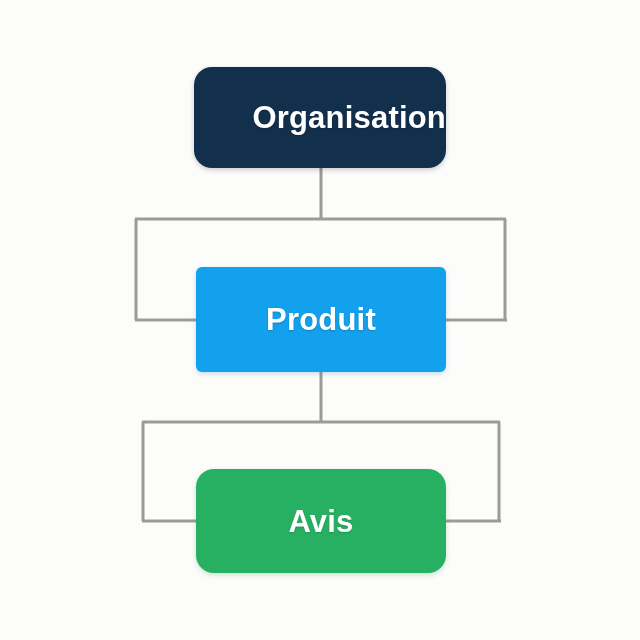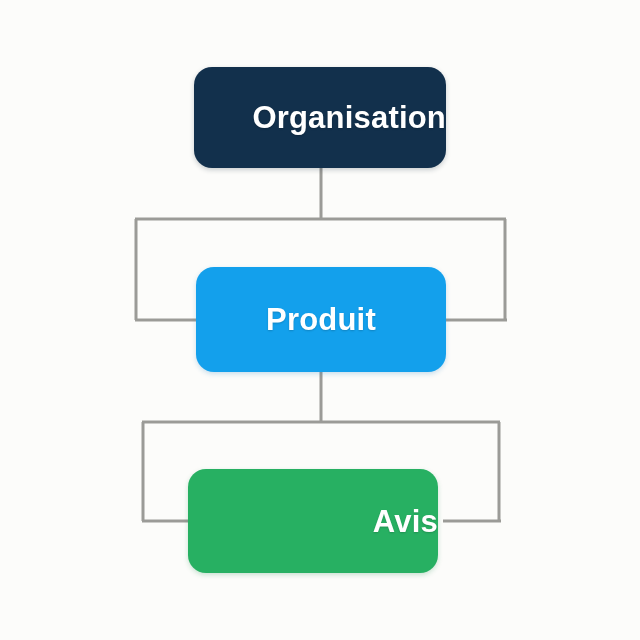--- a/index.html
+++ b/index.html
@@ -55,27 +55,26 @@
   #node-produit {
     left: 196px;
     top: 267px;
     width: 250px;
     height: 105px;
     background: #13a0ec;
     box-shadow: 0 2px 5px rgba(16,120,190,0.22);
   }
   #node-produit .node-label { font-size: 31px; }
   #node-avis {
-    left: 188px;
+    left: 196px;
     top: 469px;
     width: 250px;
     height: 104px;
     background: #27b062;
     box-shadow: 0 2px 5px rgba(20,130,70,0.22);
-    justify-content: flex-end;
   }
   #node-avis .node-label { font-size: 31px; }
 </style>
 </head>
 <body>
 
 <div id="diagram-canvas" style="background: rgb(252, 252, 250);">
 
   <svg id="connector-layer" viewBox="0 0 640 640" width="640" height="640" aria-hidden="true">
     <g stroke="#9b9b97" stroke-width="3" fill="none" stroke-linecap="butt">
@@ -95,21 +94,21 @@
         <line x1="142" y1="521" x2="199" y2="521"></line>
         <line x1="443" y1="521" x2="501" y2="521"></line>
       </g>
     </g>
   </svg>
 
   <div class="node" id="node-organisation" style="background: rgb(18, 48, 76); justify-content: flex-end;">
     <span class="node-label" style="color: rgb(255, 255, 255);">Organisation</span>
   </div>
 
-  <div class="node" id="node-produit" style="background: rgb(19, 160, 236);">
+  <div class="node" id="node-produit" style="background: rgb(19, 160, 236); border-radius: 6px;">
     <span class="node-label" style="color: rgb(255, 255, 255);">Produit</span>
   </div>
 
   <div class="node" id="node-avis" style="background: rgb(39, 176, 98);">
     <span class="node-label" style="color: rgb(255, 255, 255);">Avis</span>
   </div>
 
 </div>
 
 </body></html>

